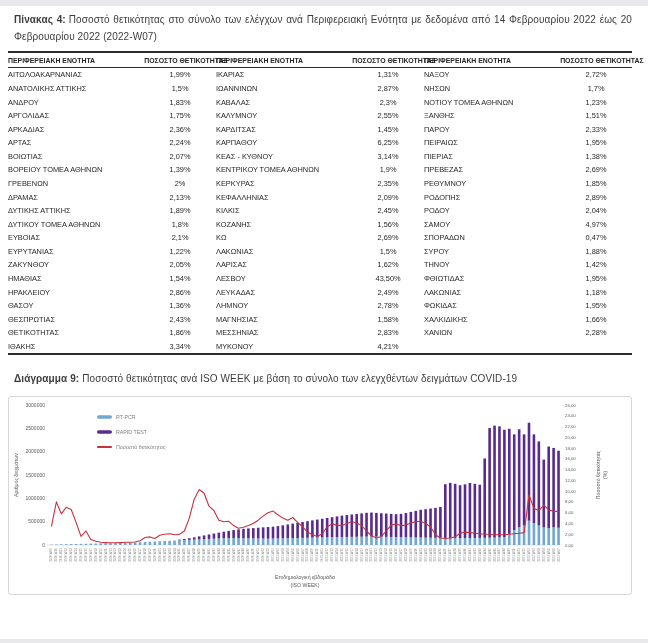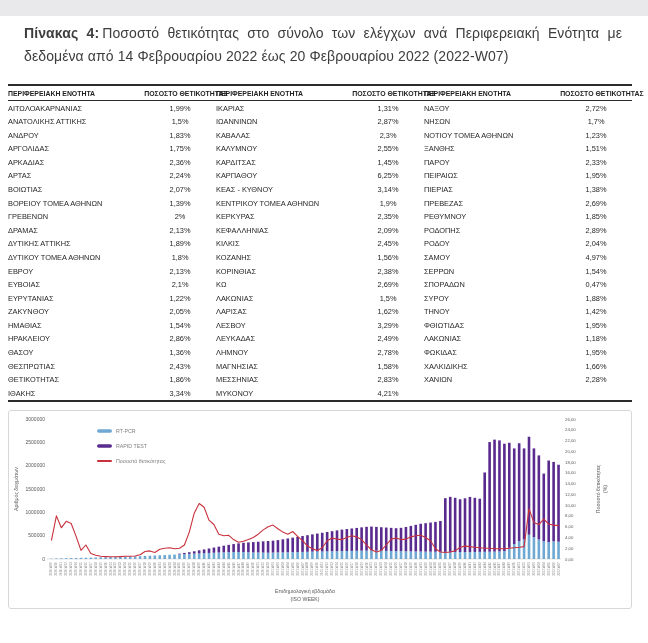--- a/index.html
+++ b/index.html
@@ -4,22 +4,22 @@
 <style>
   html,body{margin:0;padding:0;}
   body{
     width:648px;height:643px;overflow:hidden;
     background:#e9e9eb;
     font-family:"Liberation Sans","DejaVu Sans",sans-serif;
     -webkit-font-smoothing:antialiased;
   }
   .page{width:648px;height:633px;background:#ffffff;}
   .caption{
-    margin:16px;padding:6px 10px 0 8px;
-    font-size:14px;line-height:1.65;color:#3d3d3d;
+    margin:6px;padding:6px 10px 0 8px;
+    font-size:10px;line-height:1.65;color:#3d3d3d;
     text-align:justify;letter-spacing:.1px;
   }
   .caption .cap-label{font-weight:bold;margin-right:3px;}
   table.ptable{
     width:624px;margin:3px 8px 0 8px;
     border-collapse:collapse;table-layout:fixed;
     border-top:2px solid #2b2b2b;border-bottom:2.5px solid #2b2b2b;
   }
   table.ptable col.c-region{width:21.8%;}
   table.ptable col.c-pct{width:11.5%;}
@@ -160,28 +160,20 @@
         </tr>
         <tr>
           <td class="region">ΔΥΤΙΚΟΥ ΤΟΜΕΑ ΑΘΗΝΩΝ</td>
           <td class="pct">1,8%</td>
           <td class="region">ΚΟΖΑΝΗΣ</td>
           <td class="pct">1,56%</td>
           <td class="region">ΣΑΜΟΥ</td>
           <td class="pct">4,97%</td>
         </tr>
         <tr>
-          <td class="region">ΕΒΡΟΥ</td>
-          <td class="pct">2,13%</td>
-          <td class="region">ΚΟΡΙΝΘΙΑΣ</td>
-          <td class="pct">2,38%</td>
-          <td class="region">ΣΕΡΡΩΝ</td>
-          <td class="pct">1,54%</td>
-        </tr>
-        <tr>
           <td class="region">ΕΥΒΟΙΑΣ</td>
           <td class="pct">2,1%</td>
           <td class="region">ΚΩ</td>
           <td class="pct">2,69%</td>
           <td class="region">ΣΠΟΡΑΔΩΝ</td>
           <td class="pct">0,47%</td>
         </tr>
         <tr>
           <td class="region">ΕΥΡΥΤΑΝΙΑΣ</td>
           <td class="pct">1,22%</td>
@@ -195,21 +187,21 @@
           <td class="pct">2,05%</td>
           <td class="region">ΛΑΡΙΣΑΣ</td>
           <td class="pct">1,62%</td>
           <td class="region">ΤΗΝΟΥ</td>
           <td class="pct">1,42%</td>
         </tr>
         <tr>
           <td class="region">ΗΜΑΘΙΑΣ</td>
           <td class="pct">1,54%</td>
           <td class="region">ΛΕΣΒΟΥ</td>
-          <td class="pct">3,29%</td>
+          <td class="pct">43,50%</td>
           <td class="region">ΦΘΙΩΤΙΔΑΣ</td>
           <td class="pct">1,95%</td>
         </tr>
         <tr>
           <td class="region">ΗΡΑΚΛΕΙΟΥ</td>
           <td class="pct">2,86%</td>
           <td class="region">ΛΕΥΚΑΔΑΣ</td>
           <td class="pct">2,49%</td>
           <td class="region">ΛΑΚΩΝΙΑΣ</td>
           <td class="pct">1,18%</td>
@@ -242,20 +234,21 @@
           <td class="region">ΙΘΑΚΗΣ</td>
           <td class="pct">3,34%</td>
           <td class="region">ΜΥΚΟΝΟΥ</td>
           <td class="pct">4,21%</td>
           <td class="region"></td>
           <td class="pct"></td>
         </tr>
       </tbody>
   </table>
 
+  <p class="caption chart-caption"><span class="cap-label">Διάγραμμα 9:</span><span>Ποσοστό θετικότητας ανά ISO WEEK με βάση το σύνολο των ελεγχθέντων δειγμάτων COVID-19</span></p>
 
   <div class="chart-box">
     <svg id="chart-svg" viewBox="0 0 622 197">
         <line x1="38" y1="148" x2="552" y2="148" stroke="#cfcfcf" stroke-width="0.6"></line>
         <text x="36" y="149.6" font-size="5" fill="#595959" text-anchor="end">0</text>
         <text x="36" y="126.26666666666667" font-size="5" fill="#595959" text-anchor="end">500000</text>
         <text x="36" y="102.93333333333334" font-size="5" fill="#595959" text-anchor="end">1000000</text>
         <text x="36" y="79.6" font-size="5" fill="#595959" text-anchor="end">1500000</text>
         <text x="36" y="56.26666666666667" font-size="5" fill="#595959" text-anchor="end">2000000</text>
         <text x="36" y="32.93333333333333" font-size="5" fill="#595959" text-anchor="end">2500000</text>

